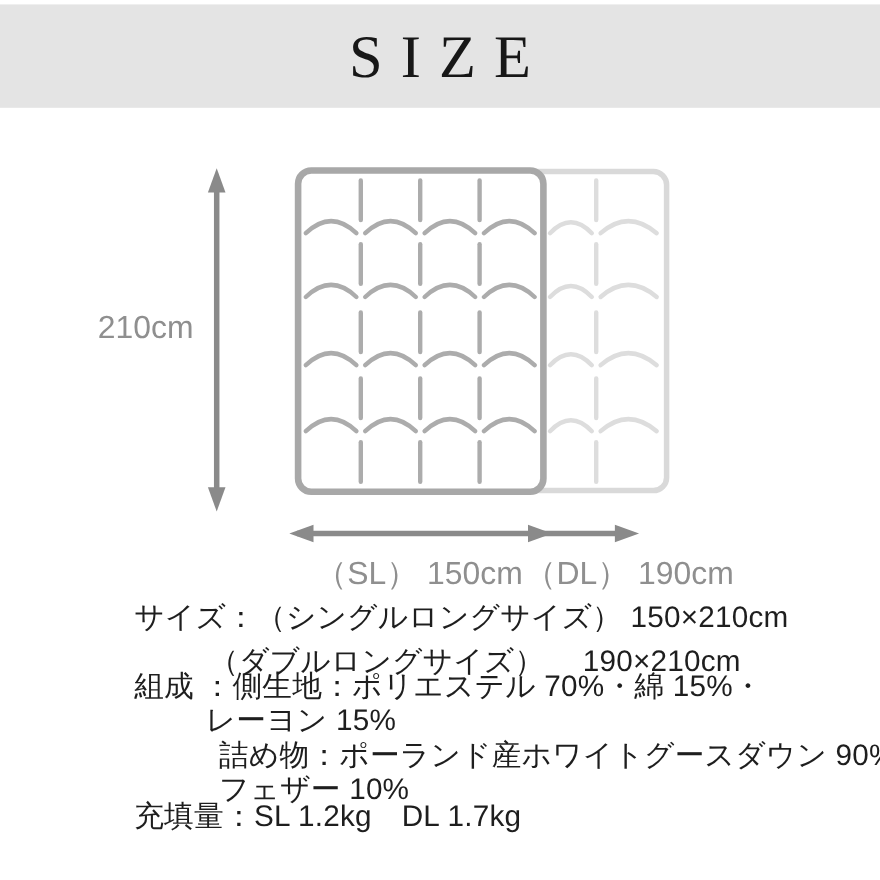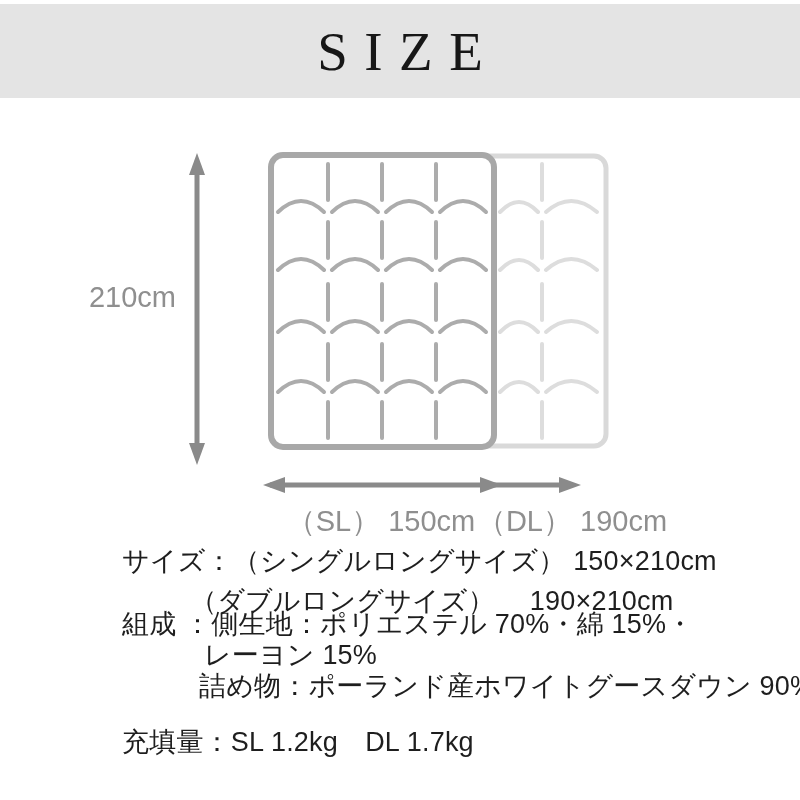--- a/index.html
+++ b/index.html
@@ -41,21 +41,21 @@
 
   .specs{position:absolute;left:0;top:0;width:800px;height:800px;pointer-events:none;}
   .spec-line{
     position:absolute;white-space:nowrap;
     font-size:27px;line-height:32px;color:var(--spec-text);
     letter-spacing:0.2px;
   }
   .l1{left:122px;top:545px;}
   .l2{left:190px;top:585px;}
   .l3{left:122px;top:608px;text-align:right;}
-  .l4{left:204px;top:639px;}
+  .l4{left:187px;top:639px;}
   .l5{left:199px;top:670px;}
   .l6{left:199px;top:701px;}
   .l7{left:122px;top:726px;}
 </style>
 </head>
 <body>
 
 <div class="page">
 
   <div class="header-bar">
@@ -129,16 +129,17 @@
       <text class="dim-text" x="572" y="401" text-anchor="middle">（DL） 190cm</text>
     </svg>
   </div>
 
   <div class="specs">
     <div class="spec-line l1">サイズ：（シングルロングサイズ） 150×210cm</div>
     <div class="spec-line l2">（ダブルロングサイズ）　 190×210cm</div>
     <div class="spec-line l3">組成 ：側生地：ポリエステル 70%・綿 15%・</div>
     <div class="spec-line l4">レーヨン 15%</div>
     <div class="spec-line l5">詰め物：ポーランド産ホワイトグースダウン 90%・</div>
+    <div class="spec-line l6">フェザー 10%</div>
     <div class="spec-line l7">充填量：SL 1.2kg　DL 1.7kg</div>
   </div>
 
 </div>
 
 </body></html>

